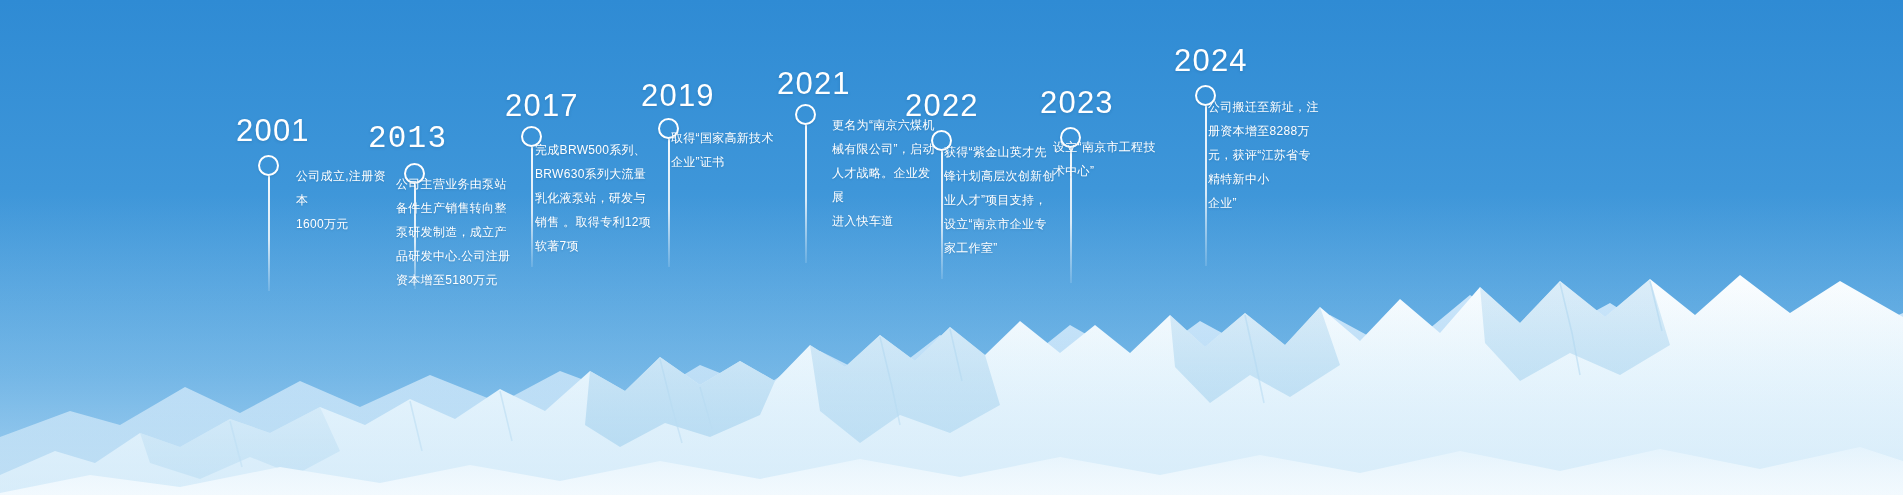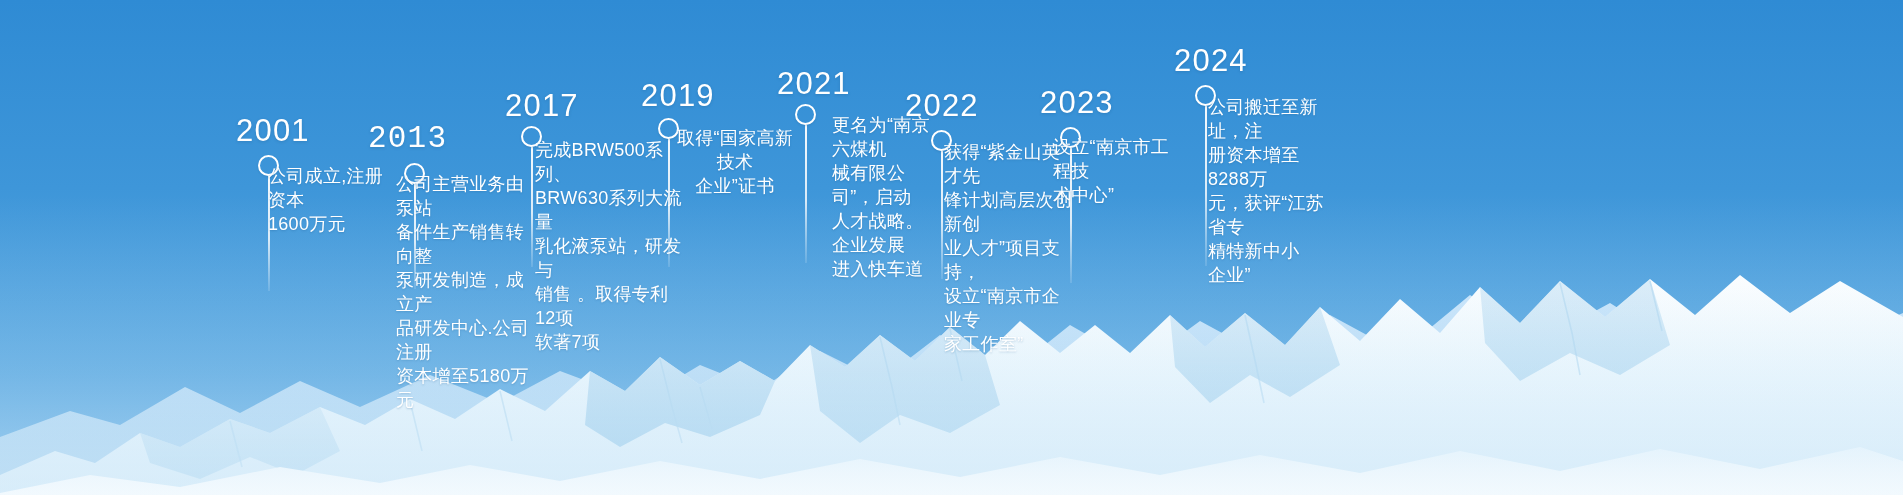--- a/index.html
+++ b/index.html
@@ -51,21 +51,21 @@
 
   .stem {
     position:absolute;
     width:2px;
     background:linear-gradient(to bottom,rgba(255,255,255,0.95) 0%,rgba(255,255,255,0.80) 55%,rgba(255,255,255,0.12) 100%);
   }
 
   .desc {
     position:absolute;
     color:#ffffff;
-    font-size:18px;
+    font-size:12px;
     line-height:24px;
     letter-spacing:0.3px;
     text-shadow:0 1px 2px rgba(30,90,140,0.28);
     white-space:pre-line;
   }
 </style>
 </head>
 <body>
 
 <div id="stage">
@@ -144,21 +144,21 @@
       L1860,272 L1903,286 L1903,320 L0,320 Z"></path>
   </svg>
 
   <div class="haze"></div>
 
   <div id="milestones">
       <div class="item">
         <div class="year" style="left: 236px; top: 113px;">2001</div>
         <div class="stem" style="left: 268px; top: 176px; height: 115px;"></div>
         <div class="marker" style="left: 258px; top: 155px;"></div>
-        <div class="desc" style="left: 268px; top: 164px; width: 130px;">公司成立,注册资本
+        <div class="desc" style="left: 268px; top: 164px; width: 130px; padding-left: 28px;">公司成立,注册资本
 1600万元</div>
       </div>
       <div class="item">
         <div class="year" style="left: 368px; top: 121px; font-family: Liberation Mono, monospace;">2013</div>
         <div class="stem" style="left: 414px; top: 184px; height: 105px;"></div>
         <div class="marker" style="left: 404px; top: 163px;"></div>
         <div class="desc" style="left: 396px; top: 172px; width: 145px;">公司主营业务由泵站
 备件生产销售转向整
 泵研发制造，成立产
 品研发中心.公司注册
@@ -171,21 +171,21 @@
         <div class="desc" style="left: 535px; top: 138px; width: 150px;">完成BRW500系列、
 BRW630系列大流量
 乳化液泵站，研发与
 销售 。取得专利12项
 软著7项</div>
       </div>
       <div class="item">
         <div class="year" style="left: 641px; top: 78px;">2019</div>
         <div class="stem" style="left: 668px; top: 139px; height: 128px;"></div>
         <div class="marker" style="left: 658px; top: 118px;"></div>
-        <div class="desc" style="left: 671px; top: 126px; width: 128px; text-align: center;">取得“国家高新技术
+        <div class="desc" style="left: 671px; top: 126px; width: 128px;">取得“国家高新技术
 企业”证书</div>
       </div>
       <div class="item">
         <div class="year" style="left: 777px; top: 66px;">2021</div>
         <div class="stem" style="left: 805px; top: 125px; height: 138px;"></div>
         <div class="marker" style="left: 795px; top: 104px;"></div>
         <div class="desc" style="left: 808px; top: 113px; width: 128px; padding-left: 24px;">更名为“南京六煤机
 械有限公司”，启动
 人才战略。企业发展
 进入快车道</div>

